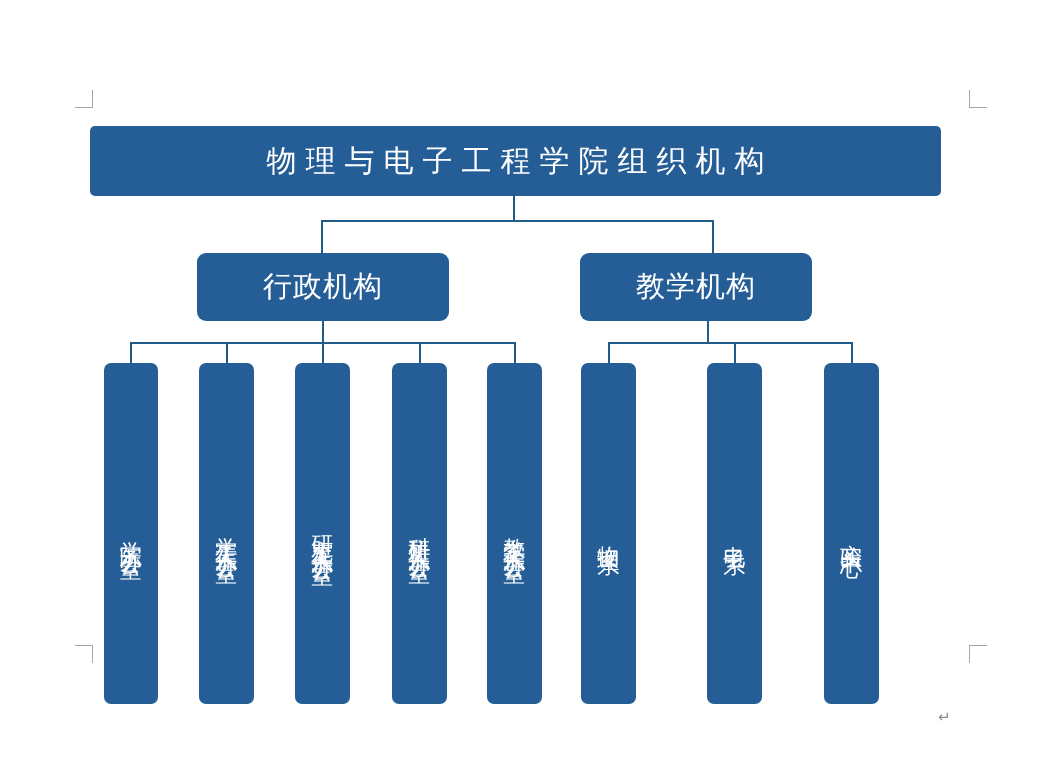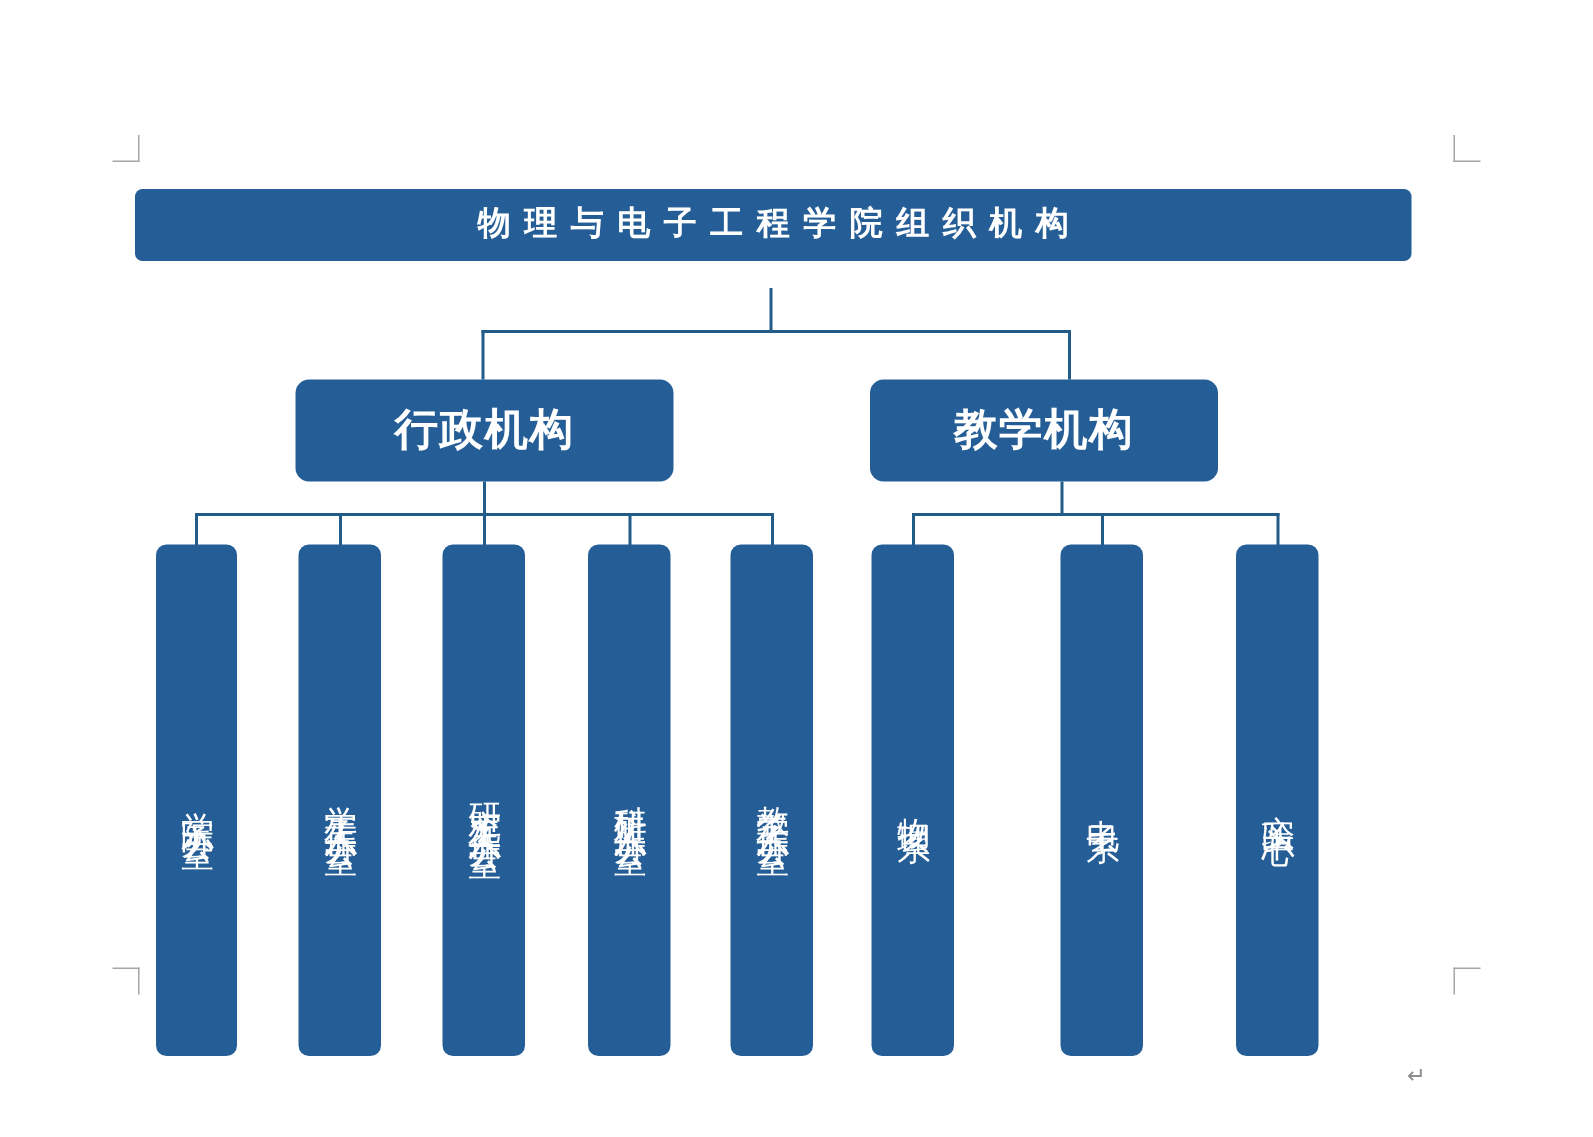--- a/index.html
+++ b/index.html
@@ -51,35 +51,35 @@
     justify-content: center;
     box-sizing: border-box;
     line-height: 1.15;
     text-align: center;
   }
 
   .node-title {
     left: 90px;
     top: 126px;
     width: 851px;
-    height: 48px;
+    height: 70px;
     border-radius: 5px;
-    font-size: 22px;
+    font-size: 30px;
     letter-spacing: 9px;
     text-indent: 9px;
-    font-weight: 700;
+    font-weight: 400;
   }
 
   .node-branch {
     top: 253px;
     height: 68px;
     border-radius: 9px;
     font-size: 29px;
     letter-spacing: 1px;
-    font-weight: 700;
+    font-weight: 400;
   }
   .node-branch.admin    { left: 197px; width: 252px; }
   .node-branch.teaching { left: 580px; width: 232px; }
 
   .node-leaf {
     top: 363px;
     height: 341px;
     border-radius: 7px;
     font-size: 22px;
     writing-mode: vertical-rl;

